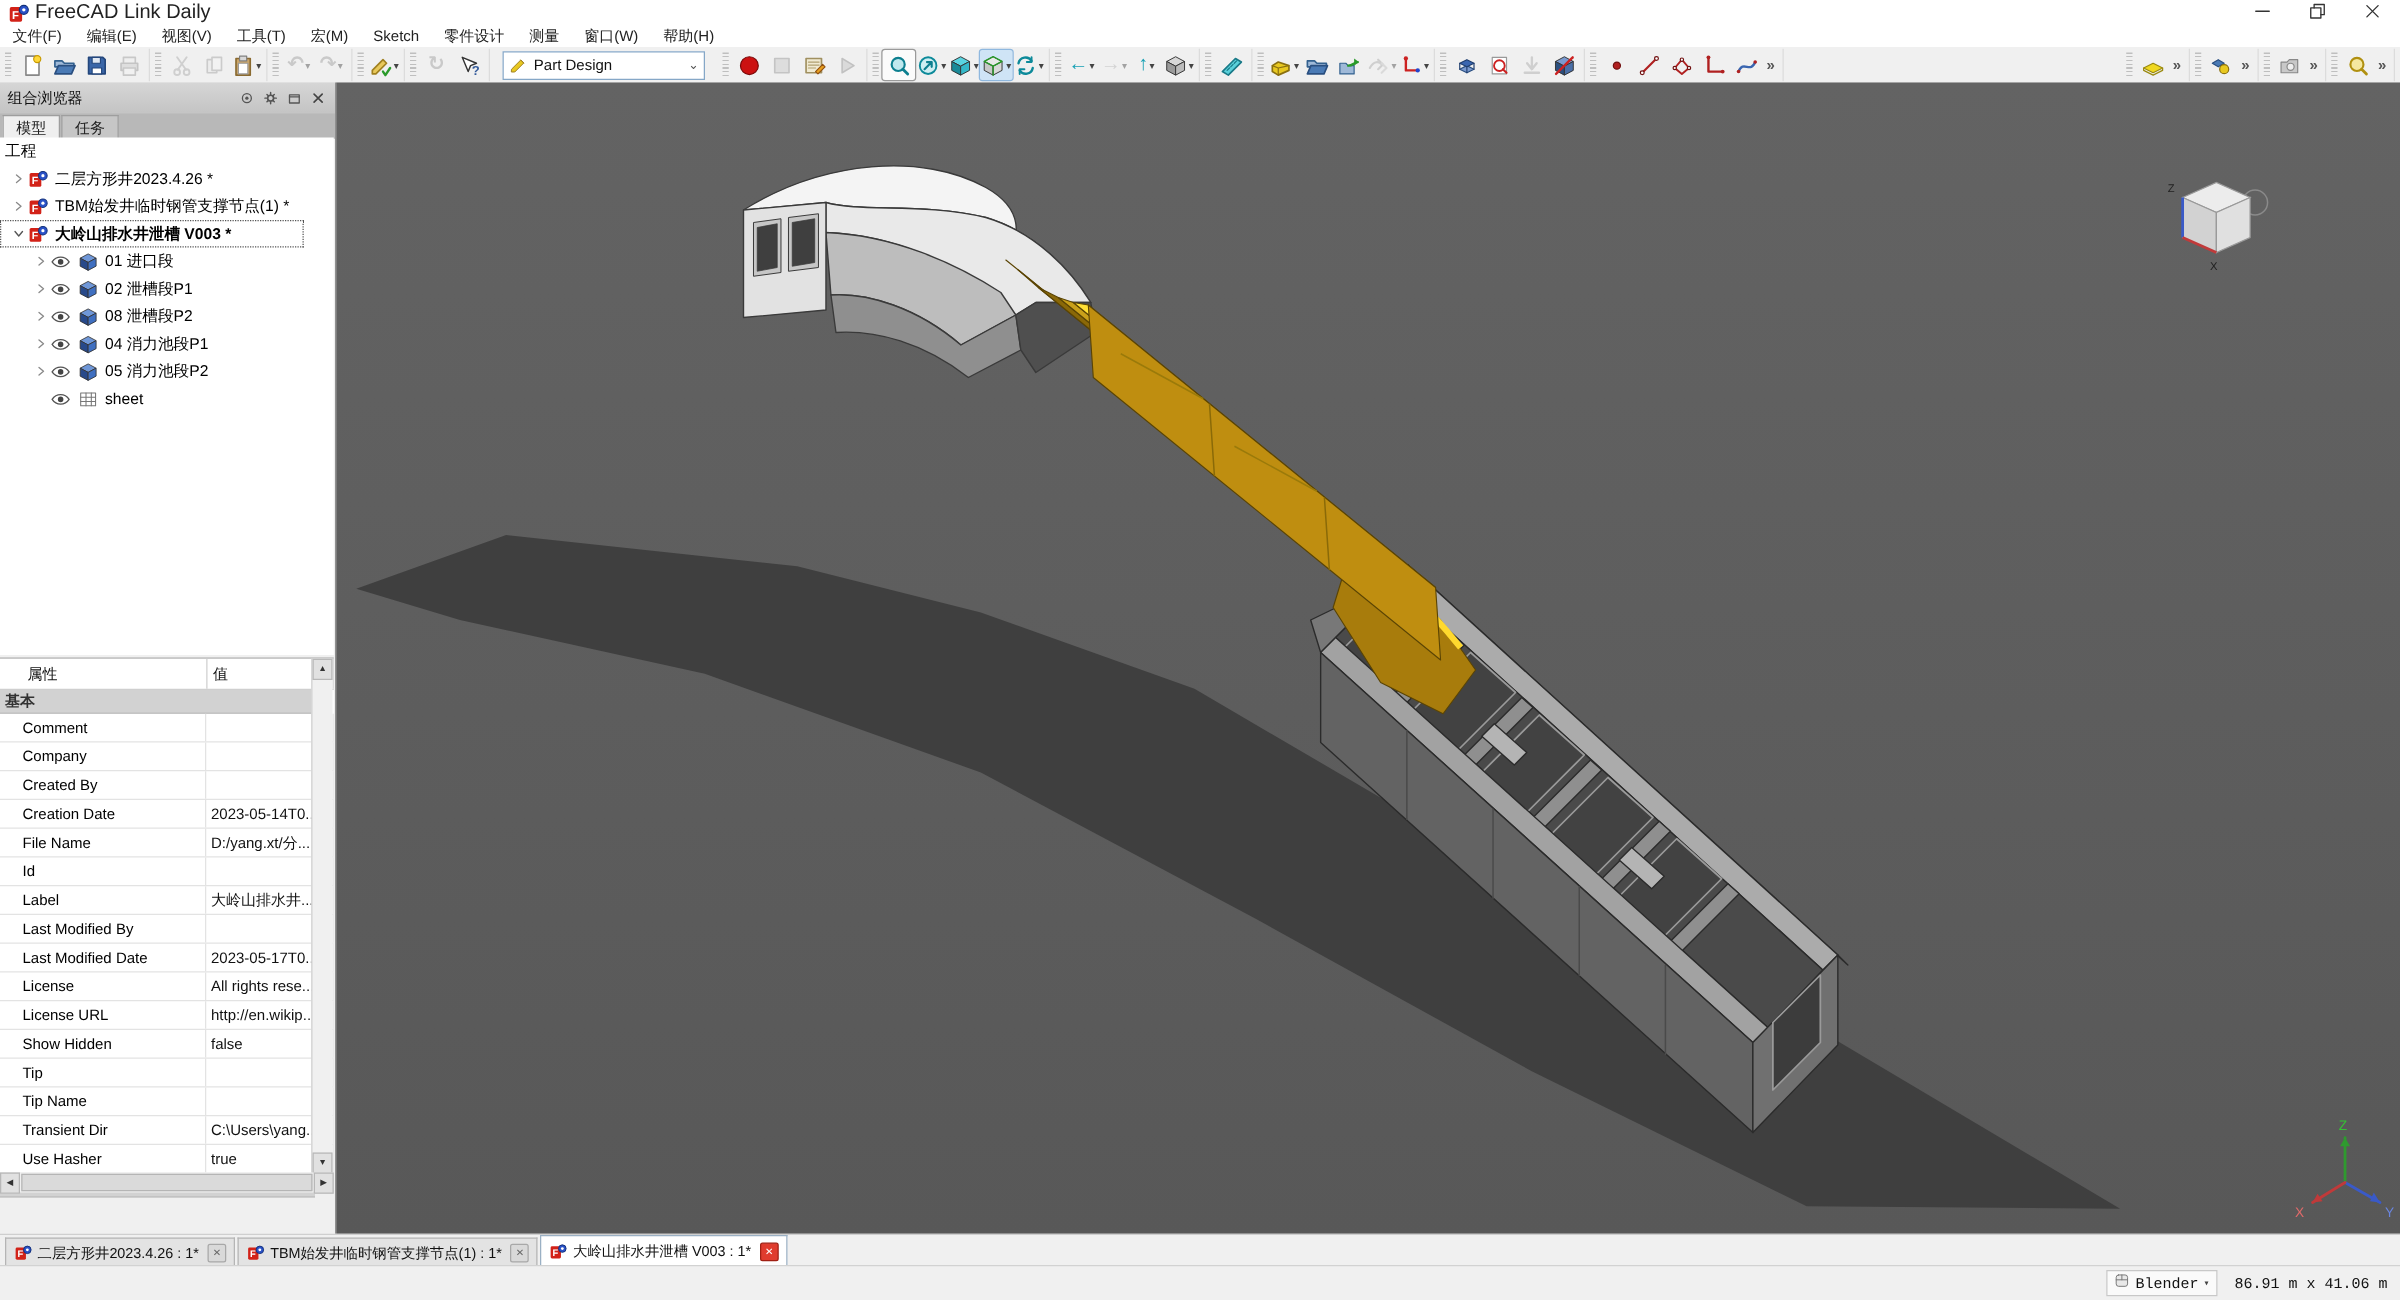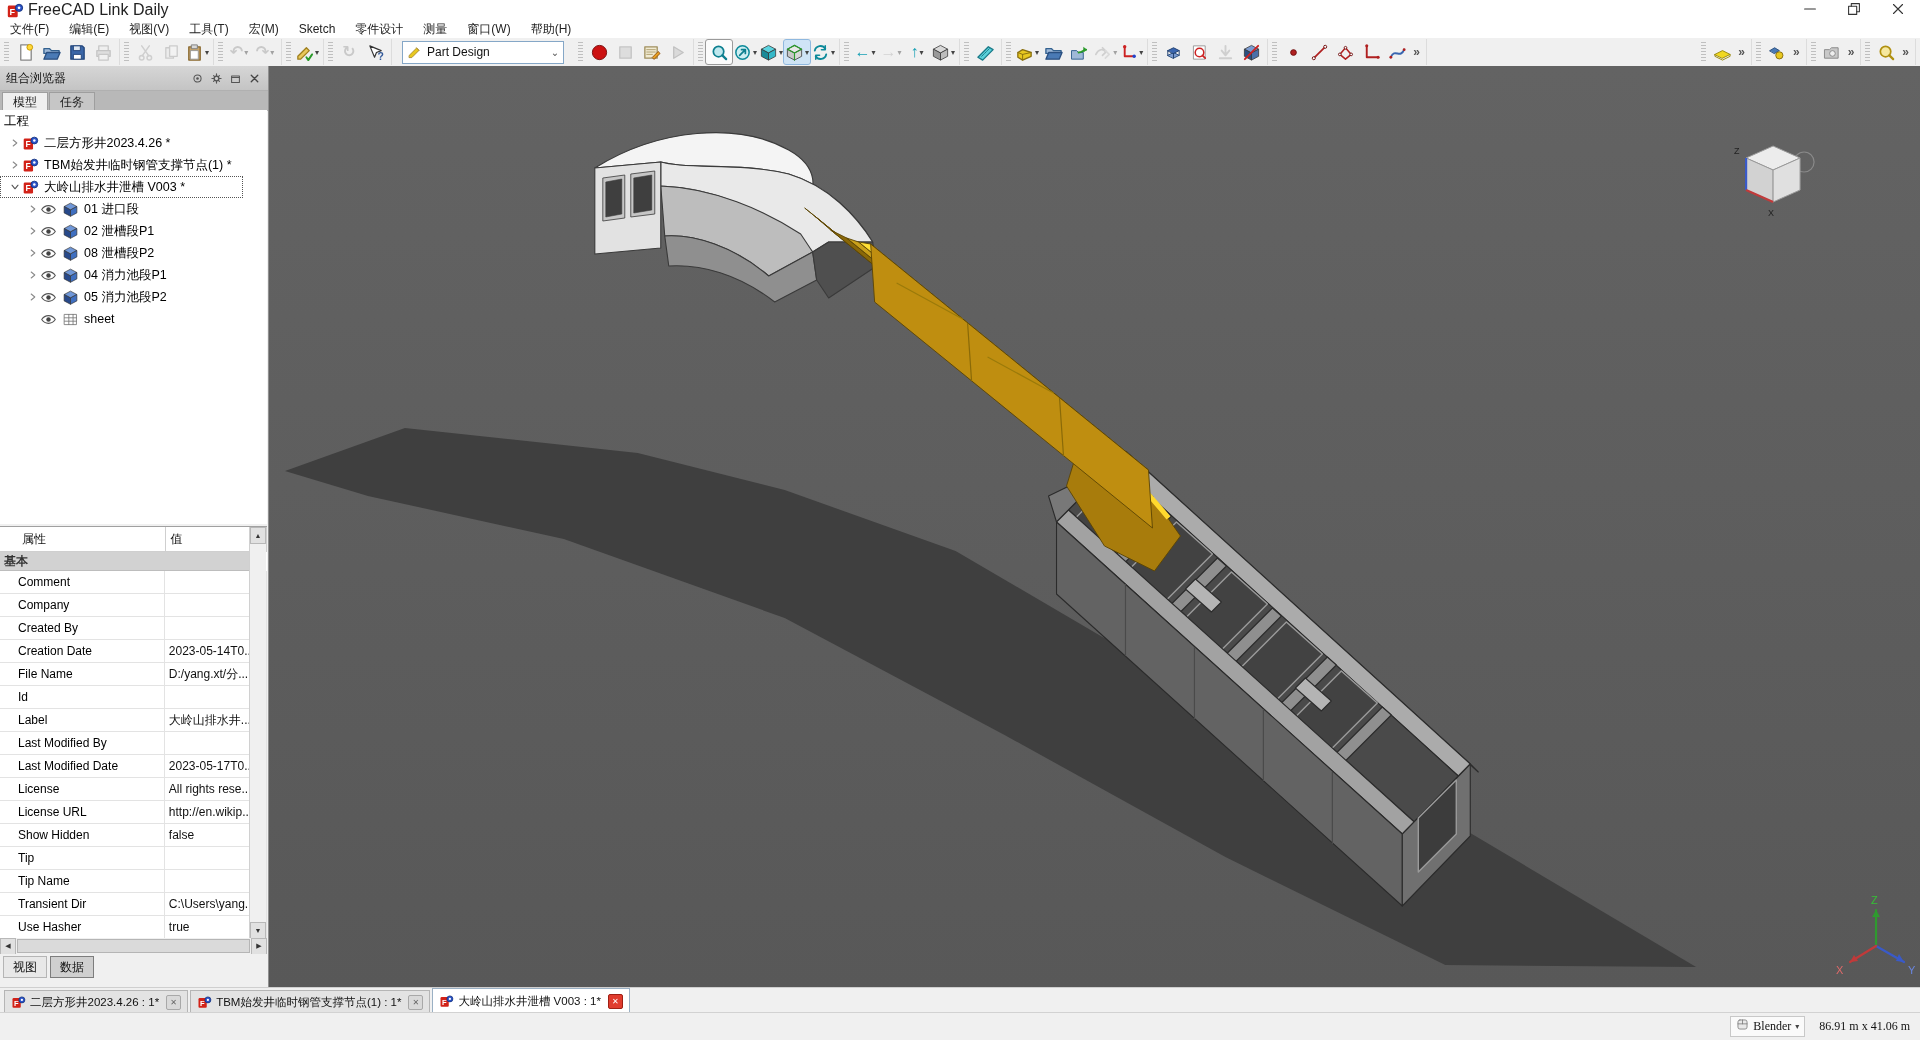--- a/index.html
+++ b/index.html
@@ -41,21 +41,21 @@
   .cv-tabs{height:20px;background:#b8b8b8;display:flex;align-items:flex-end;padding-left:2px}
   .cv-tab{height:18px;line-height:18px;padding:0 10px;font-size:12px;background:#c6c6c6;border:1px solid #9e9e9e;border-bottom:none;margin-right:1px;color:#222}
   .cv-tab.active{background:#efefef}
   #tree{position:absolute;left:0;top:44px;width:267px;height:414px;background:#fff;overflow:hidden}
   .trow{height:22px;display:flex;align-items:center;font-size:12.5px;white-space:nowrap}
   .trow .chev{width:14px;display:flex;justify-content:center}
   .trow .chev svg{width:12px;height:12px}
   .ticon{width:17px;height:17px;margin-right:5px;display:flex}
   .ticon svg{width:17px;height:17px}
   .tlabel{color:#000}
-  .trow.selected .tlabel{font-weight:normal}
+  .trow.selected .tlabel{font-weight:bold}
   .trow.selected{outline:1px dotted #555;outline-offset:-1px}
   
   #props{position:absolute;left:0;top:460px;width:267px;height:412px;background:#fff;border-top:1px solid #a0a0a0;font-size:12px}
   .prow{display:flex;height:22px;line-height:22px;border-bottom:1px solid #e3e3e3}
   .prow .pn{width:150px;padding-left:18px;border-right:1px solid #e3e3e3;color:#000;overflow:hidden;white-space:nowrap}
   .prow .pv{width:100px;padding-left:4px;border-right:1px solid #e3e3e3;overflow:hidden;white-space:nowrap}
   .phead{display:flex;height:24px;line-height:24px;border-bottom:1px solid #cfcfcf;background:#fff}
   .phead .pn{width:150px;padding-left:22px;border-right:1px solid #cfcfcf}
   .phead .pv{width:100px;padding-left:4px;border-right:1px solid #cfcfcf}
   .psection{height:18px;line-height:18px;background:#d2d2d2;color:#333;font-weight:bold;padding-left:4px;border-bottom:1px solid #bdbdbd;width:248px}
@@ -72,21 +72,21 @@
   
   #tabbar{position:absolute;left:0;bottom:27px;right:0;height:25px;background:#f0f0f0;border-top:1px solid #cfcfcf;display:flex;align-items:flex-end;padding-left:4px}
   .dtab{height:22px;display:flex;align-items:center;background:#e3e3e3;border:1px solid #b5b5b5;border-bottom:none;margin-right:2px;padding:0 6px;font-size:11.5px;white-space:nowrap}
   .dtab.active{background:#fff;border-color:#9ab0c4;height:24px}
   .dtab .ticon{width:15px;height:15px;margin-right:4px}
   .dtab .ticon svg{width:15px;height:15px}
   .dclose{width:13px;height:13px;margin-left:7px;background:#d9d9d9;border:1px solid #a8a8a8;border-radius:2px;font-size:8px;color:#666;display:flex;align-items:center;justify-content:center}
   .dclose.red{background:#e03c2e;border-color:#a02014;color:#fff}
   
   #statusbar{position:absolute;left:0;bottom:0;right:0;height:27px;background:#f0f0f0;border-top:1px solid #d2d2d2;display:flex;align-items:center}
-  #status-right{margin-left:auto;display:flex;align-items:center;font-family:Liberation Serif, serif;font-size:12px;color:#111;padding-right:10px}
+  #status-right{margin-left:auto;display:flex;align-items:center;font-family:Liberation Mono, monospace;font-size:12px;color:#111;padding-right:10px}
   .navsel{display:flex;align-items:center;border:1px solid #c8c8c8;background:#fafafa;height:19px;padding:0 5px;margin-right:14px}
   .navsel svg{width:13px;height:13px;margin-right:4px}
   .navsel .dd{font-size:8px;margin-left:4px}
 </style>
 </head>
 <body>
 
 <div id="titlebar">
   <span class="tlogo"><svg viewBox="0 0 20 20" width="18" height="18">
         <rect x="2" y="4" width="11" height="13" rx="1.5" fill="#d22218"></rect>
@@ -832,24 +832,20 @@
     <div class="psection">Format</div>
     <div class="pvscroll">
       <div class="sbtn">▲</div>
       <div class="sbtn">▼</div>
     </div>
   </div>
   <div id="phscroll">
     <div class="sbtn">◀</div>
     <div class="hthumb"></div>
     <div class="sbtn">▶</div>
-  </div>
-  <div id="ptabs">
-    <span class="ptab">视图</span>
-    <span class="ptab active">数据</span>
   </div>
 </div>
 
 <div id="viewport">
 <svg viewBox="0 0 1652 922" preserveAspectRatio="none">
 
   <polygon fill="#3f3f3f" points="16,405 136,362 369,387 516,424 687,485 834,571 1018,669 1202,767 1428,901 1177,899 957,791 736,669 516,552 295,473 99,430"></polygon>
 
   <g stroke="#3a3a3a" stroke-width="1.1" stroke-linejoin="round">
     <path d="M326,102 C390,62 470,56 520,84 C552,102 546,124 538,142 L604,176 C588,150 560,120 520,108 C470,96 420,104 392,96 Z" fill="#f4f4f4"></path>

